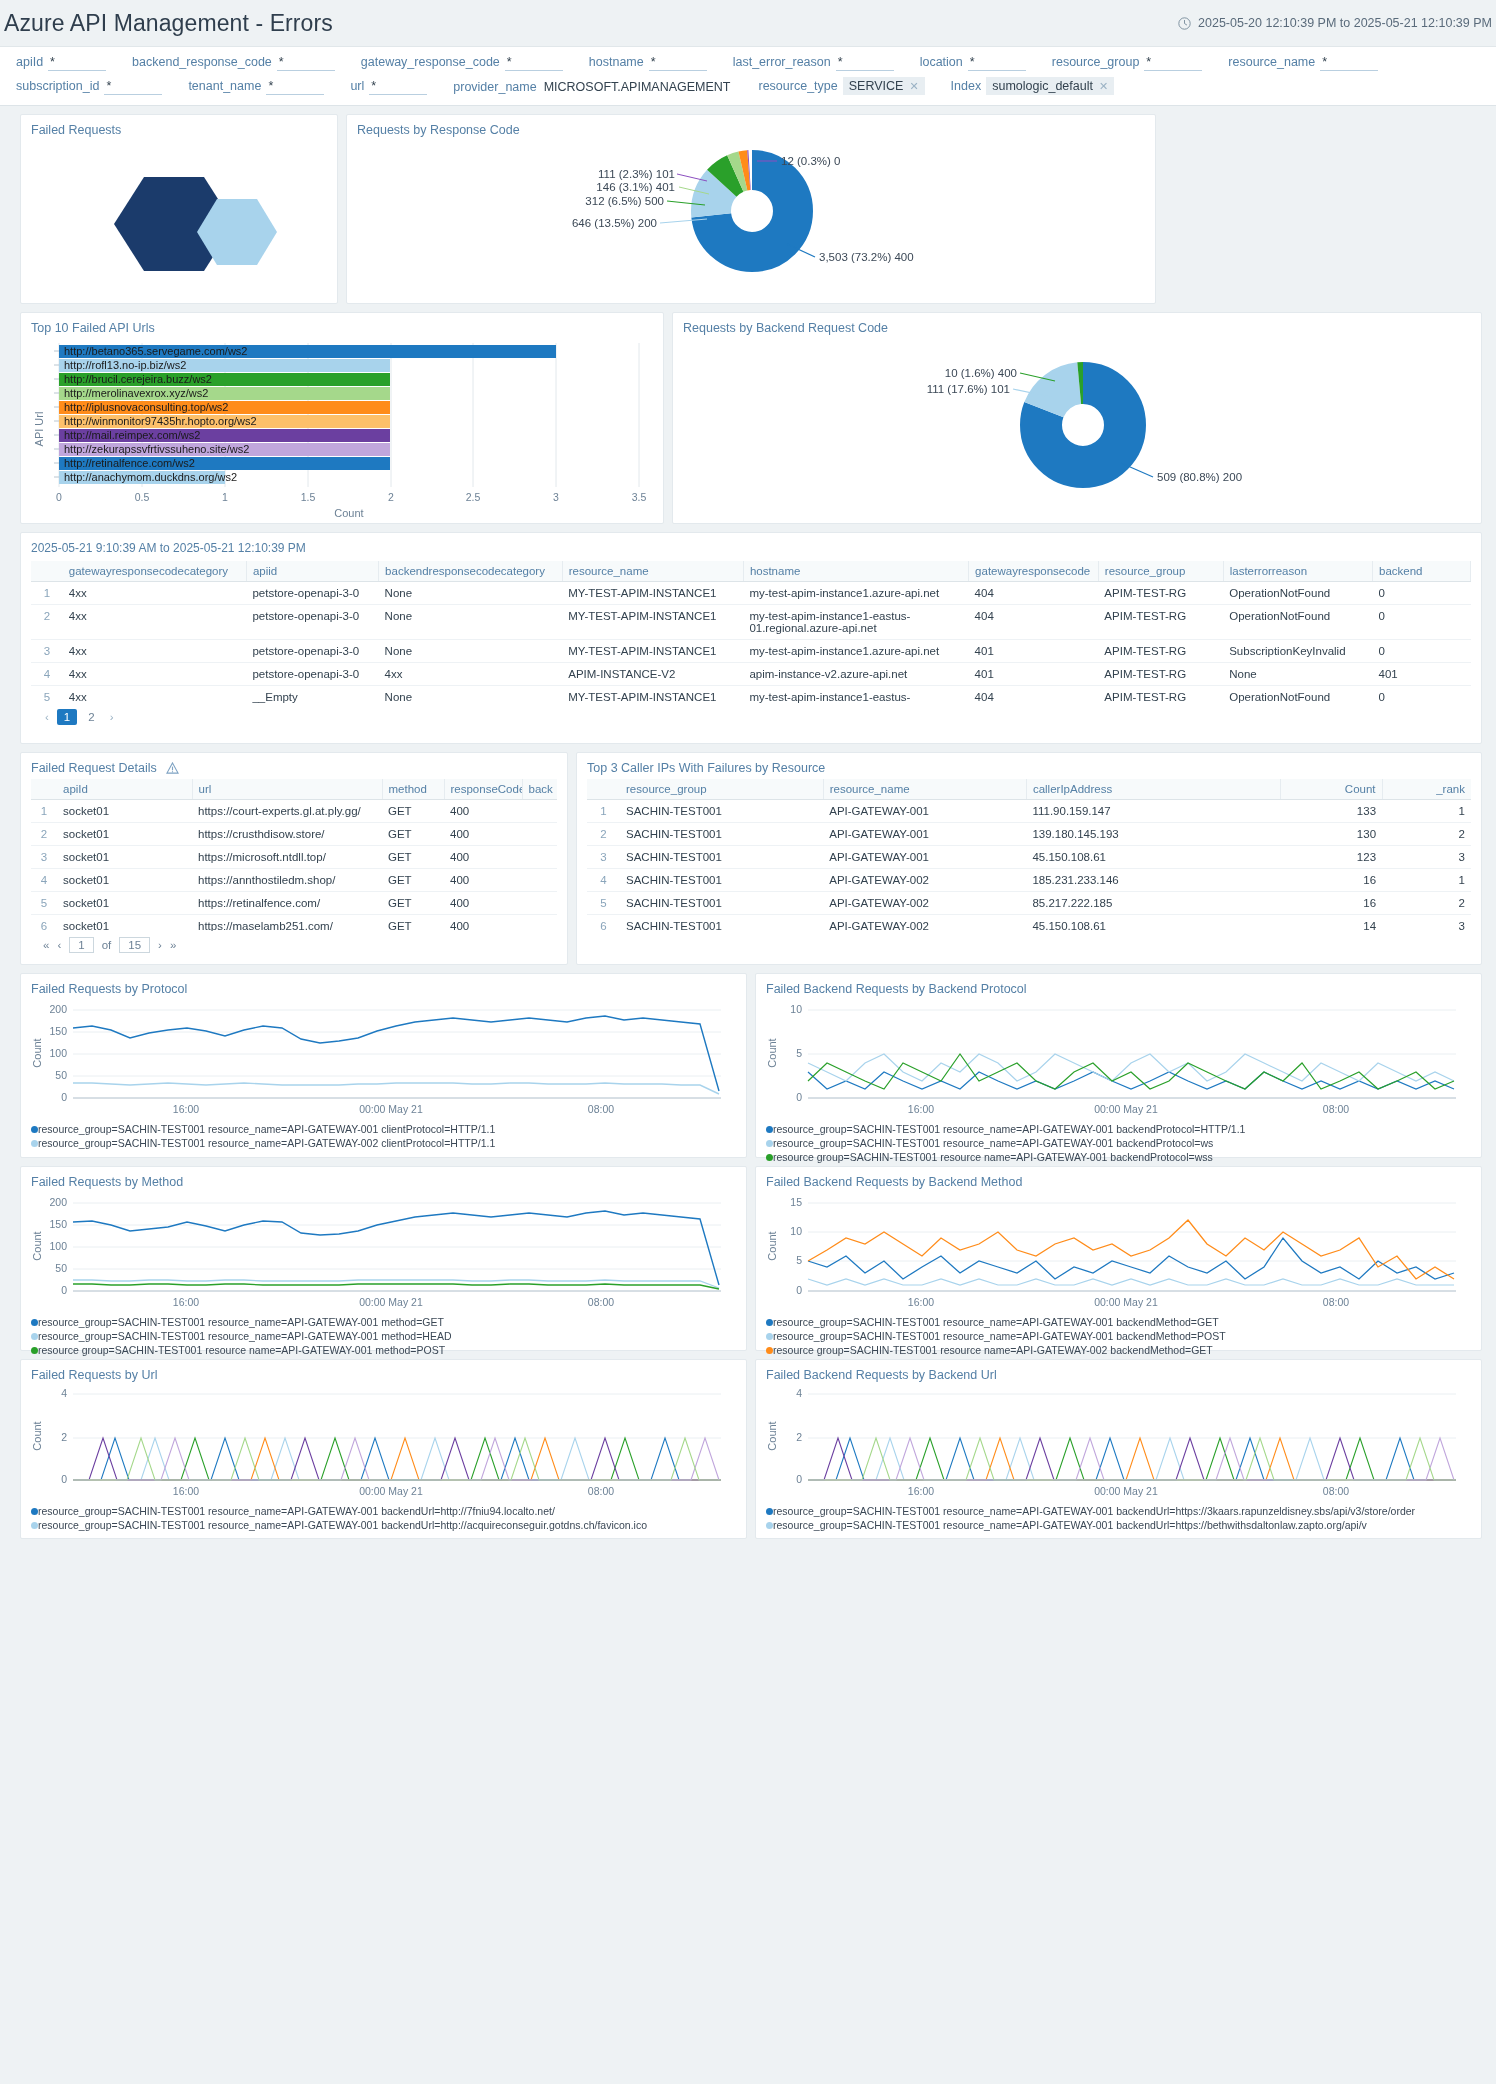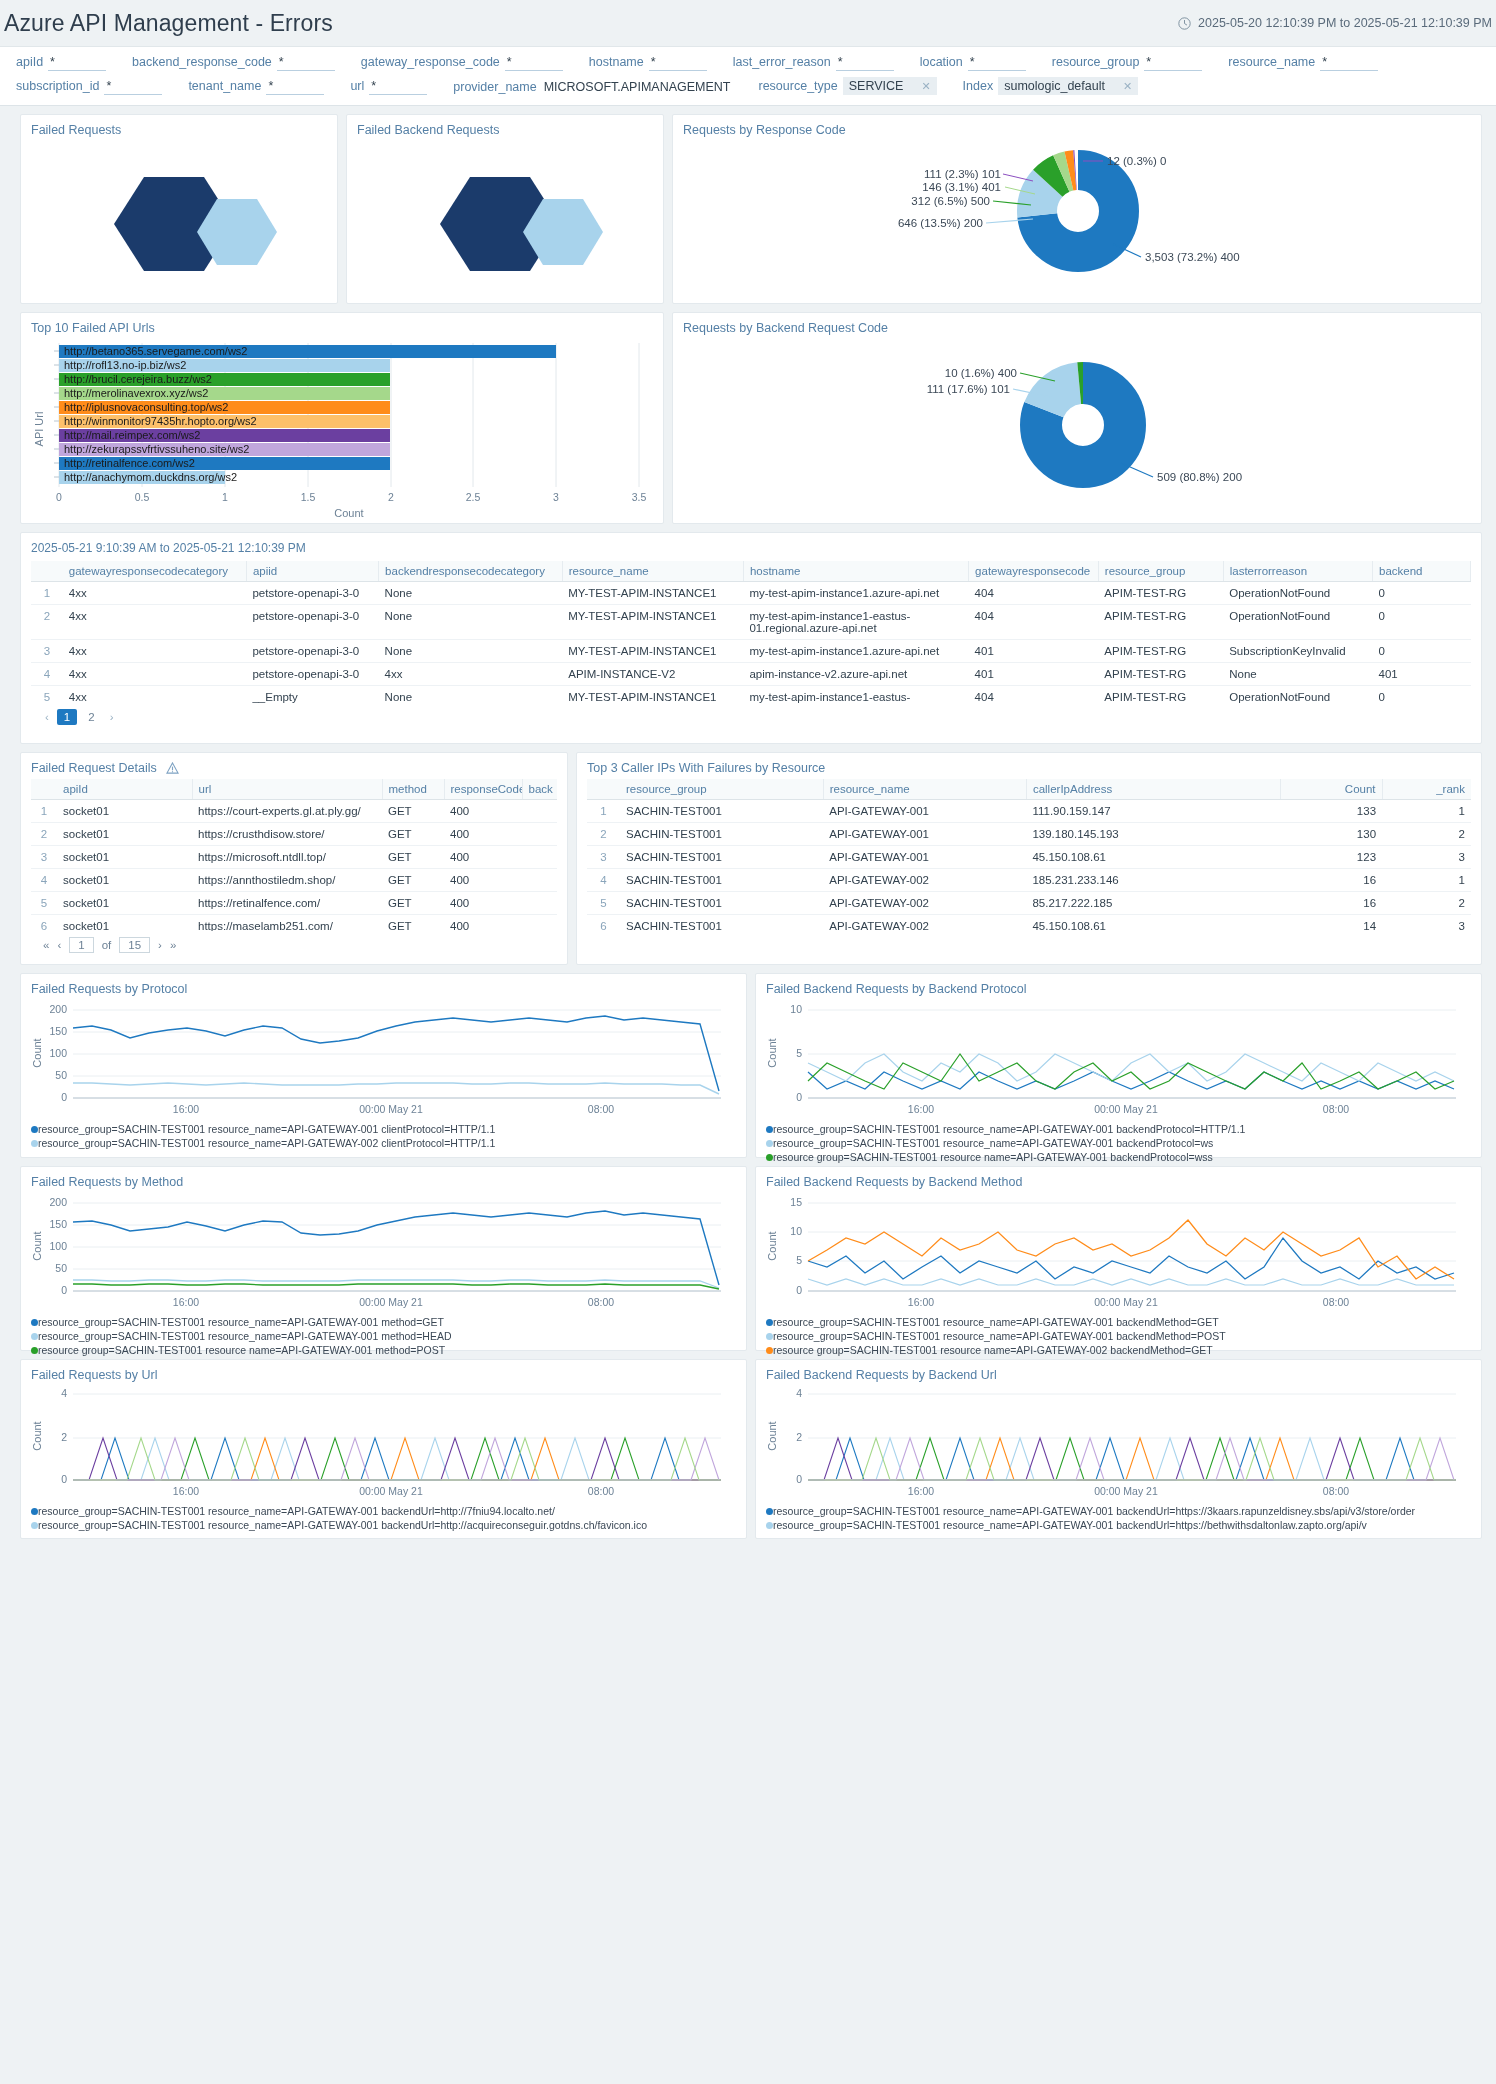--- a/index.html
+++ b/index.html
@@ -33,21 +33,21 @@
     margin-right:26px; white-space:nowrap;
   }
   .filter-label { color:#5580a6; font-size:12.5px; }
   .filter-value {
     min-width:58px; border-bottom:1px solid #b9cfe0; color:#33424f;
     font-size:12.5px; padding:0 2px 1px 2px; display:inline-block;
   }
   .filter-value.wide { min-width:160px; border-bottom:none; }
   .chip {
     background:#e8eef2; padding:2px 6px; color:#33424f; font-size:12.5px;
-    display:inline-flex; align-items:center; gap:18px;
+    display:inline-flex; align-items:center; gap:6px;
   }
   .chip .x { color:#9ab2c4; font-size:11px; }
 
   
   .grid { padding:8px 10px 0 20px; }
   .row { display:flex; gap:8px; margin-bottom:8px; }
   .panel {
     background:#fff; border:1px solid #e3e9ed; border-radius:2px;
     padding:8px 10px 8px 10px; position:relative;
   }
@@ -184,29 +184,20 @@
     <div class="panel" style="width:318px;height:190px">
       <div class="panel-title">Failed Requests</div>
       <div class="hexwrap">
         <svg width="220" height="110" viewBox="0 0 220 110">
           <polygon points="75,8 135,8 165,55 135,102 75,102 45,55" fill="#1b3b6b"></polygon>
           <polygon points="148,30 188,30 208,63 188,96 148,96 128,63" fill="#a8d3ec"></polygon>
         </svg>
       </div>
     </div>
 
-    <div class="panel" style="width:318px;height:190px">
-      <div class="panel-title">Failed Backend Requests</div>
-      <div class="hexwrap">
-        <svg width="220" height="110" viewBox="0 0 220 110">
-          <polygon points="75,8 135,8 165,55 135,102 75,102 45,55" fill="#1b3b6b"></polygon>
-          <polygon points="148,30 188,30 208,63 188,96 148,96 128,63" fill="#a8d3ec"></polygon>
-        </svg>
-      </div>
-    </div>
 
     <div class="panel" style="width:810px;height:190px">
       <div class="panel-title">Requests by Response Code</div>
       <svg width="790" height="160" viewBox="0 0 790 160">
         <g transform="translate(395,72)">
 
           <g transform="rotate(-90)">
             <circle r="41" fill="none" stroke="#1e79c1" stroke-width="40" stroke-dasharray="188.5 69.1" stroke-dashoffset="0"></circle>
             <circle r="41" fill="none" stroke="#a8d3ec" stroke-width="40" stroke-dasharray="34.8 222.8" stroke-dashoffset="-188.5"></circle>
             <circle r="41" fill="none" stroke="#2aa02a" stroke-width="40" stroke-dasharray="16.7 240.9" stroke-dashoffset="-223.3"></circle>

